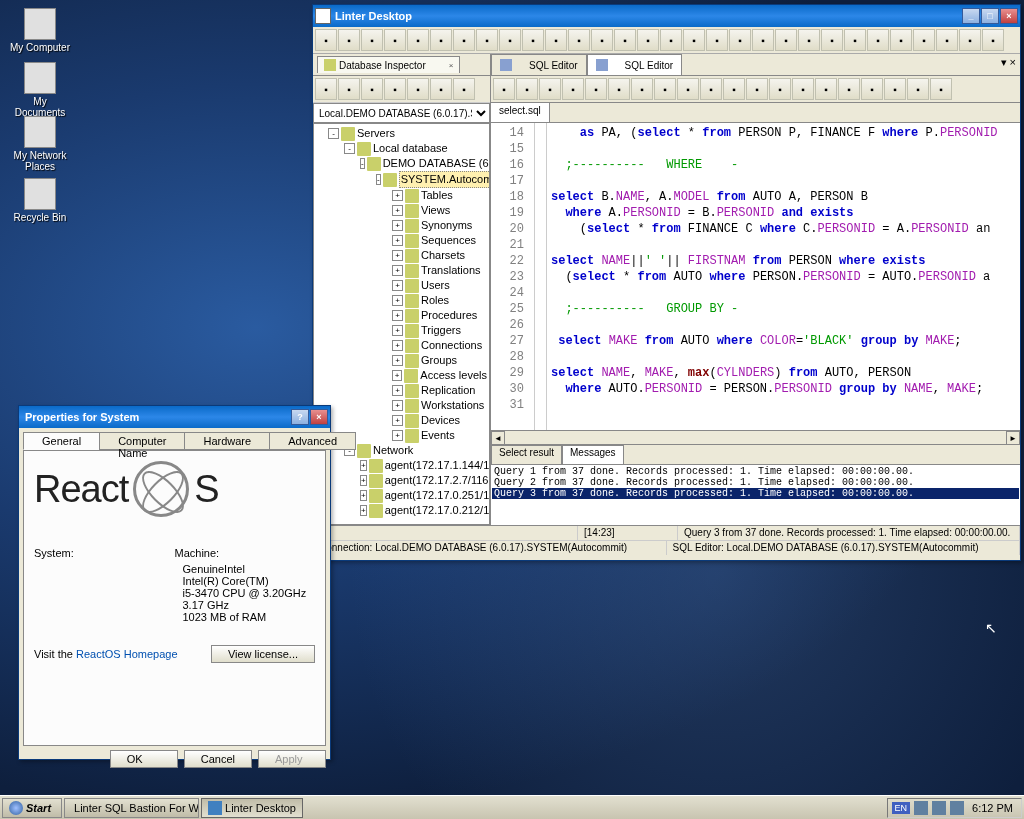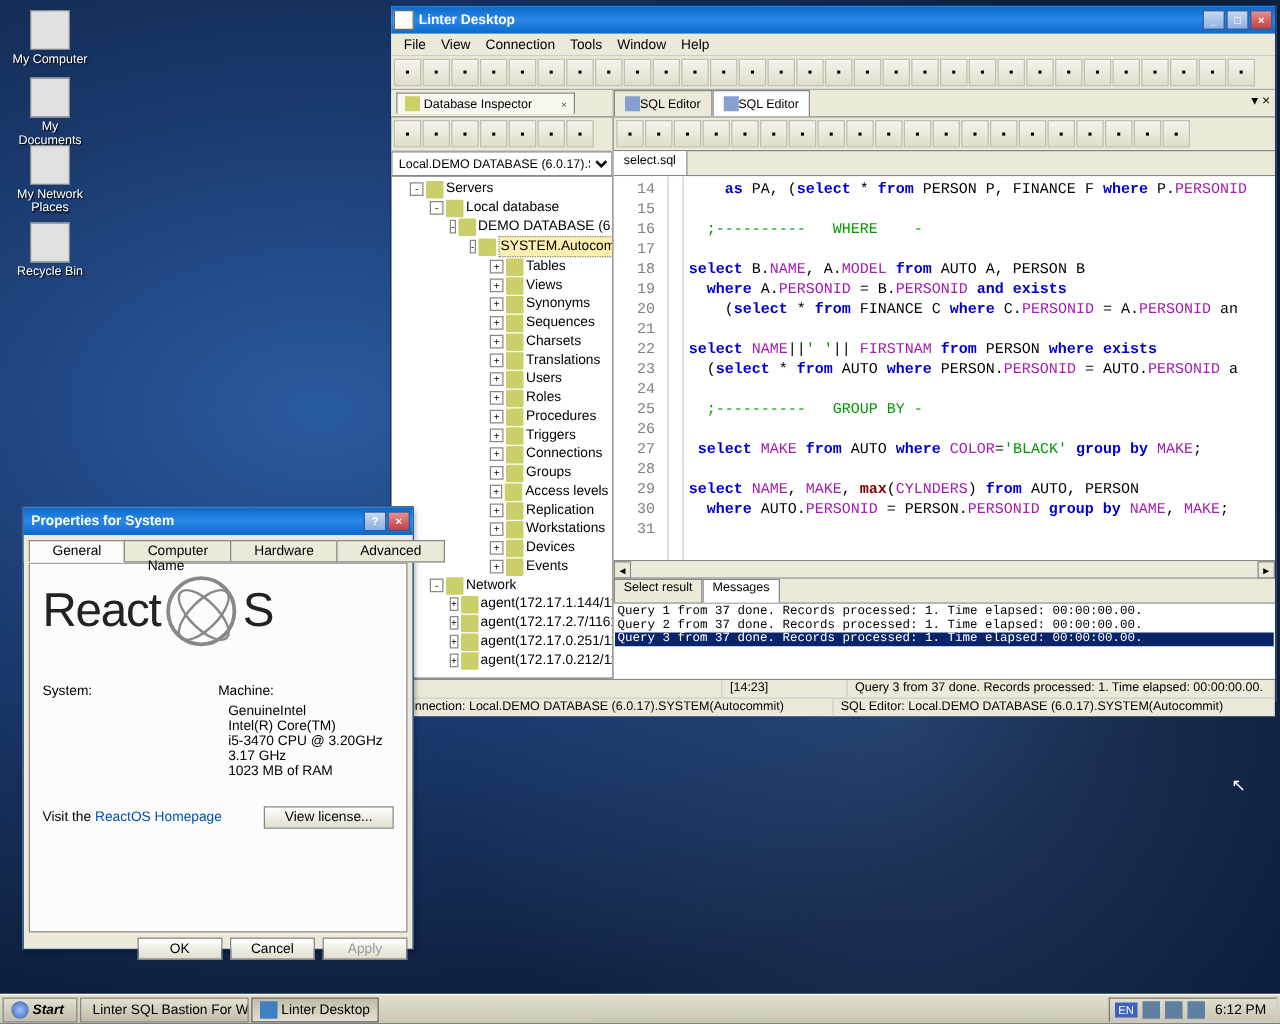--- a/index.html
+++ b/index.html
@@ -44,21 +44,21 @@
 .tree-item .ticon { width: 14px; height: 14px; margin-right: 2px; background: #c9d06a; border-radius: 1px; flex-shrink: 0;}
 .tree .l1 { padding-left: 12px; }
 .tree .l2 { padding-left: 28px; }
 .tree .l3 { padding-left: 44px; }
 .tree .l4 { padding-left: 60px; }
 .tree .l5 { padding-left: 76px; }
 .tree-item.selected .label { background: #fff0b0; border: 1px dotted #888; padding: 0 1px; }
 
 .right-panel { flex: 1; display: flex; flex-direction: column; }
 .editor-tabs { height: 22px; display: flex; border-bottom: 1px solid #888; background: #ece9d8; }
-.editor-tab { border: 1px solid #888; border-bottom: none; padding: 2px 8px; font-size: 10px; display: flex; align-items: center; gap: 0; background: #ece9d8; }
+.editor-tab { border: 1px solid #888; border-bottom: none; padding: 2px 8px; font-size: 10px; display: flex; align-items: center; gap: 17px; background: #ece9d8; }
 .editor-tab.active { background: #fff; }
 .editor-toolbar { padding: 2px; display: flex; gap: 1px; border-bottom: 1px solid #888; flex-wrap: wrap; }
 
 .file-tab { height: 20px; display: flex; border-bottom: 1px solid #888; }
 .file-tab .ft { border-right: 1px solid #888; padding: 2px 8px; font-size: 10px; background: #fff; }
 
 .code-area { flex: 1; display: flex; background: #fff; font-family: 'Courier New', monospace; font-size: 12px; overflow: hidden; min-height: 260px; }
 .gutter { width: 44px; background: #fff; border-right: 1px solid #ccc; text-align: right; color: #808080; padding: 2px 10px 2px 2px; line-height: 16px; position: relative; }
 .fold-col { width: 12px; background: #fff; border-right: 1px solid #ccc; }
 .code { flex: 1; padding: 2px 4px; line-height: 16px; white-space: pre; overflow: hidden; }
@@ -94,21 +94,21 @@
 .logo { font-size: 38px; font-weight: 300; color: #222; letter-spacing: -1px; display: flex; align-items: center; gap: 5px; }
 .logo-swirl { width: 56px; height: 56px; border: 3px solid #888; border-radius: 50%; position: relative; }
 .logo-swirl::before, .logo-swirl::after { content: ''; position: absolute; border: 2px solid #888; border-radius: 50%; }
 .logo-swirl::before { width: 50px; height: 20px; top: 16px; left: 0; transform: rotate(45deg); }
 .logo-swirl::after { width: 50px; height: 20px; top: 16px; left: 0; transform: rotate(-45deg); }
 .sys-info { display: flex; margin-top: 30px; font-size: 11px; }
 .sys-col { flex: 1; }
 .sys-col .hdr { margin-bottom: 4px; }
 .sys-col .line { padding-left: 8px; }
 .link { color: #0050b0; cursor: pointer; }
-.btn { padding: 2px 16px; border: 1px solid #888; background: linear-gradient(#fff, #e0decc); font-size: 11px; cursor: pointer; min-width: 68px; text-align: center; }
+.btn { padding: 2px 16px; border: 1px solid #888; background: linear-gradient(#fff, #e0decc); font-size: 11px; cursor: pointer; min-width: 68px; text-align: left; }
 .btn.disabled { color: #999; }
 .props-btns { display: flex; justify-content: flex-end; gap: 6px; padding: 0 4px 4px; }
 
 
 .taskbar { position: absolute; bottom: 0; left: 0; right: 0; height: 24px; background: linear-gradient(#e2e0d0, #c8c4b0); border-top: 1px solid #fff; display: flex; align-items: center; padding: 1px 2px; gap: 2px; }
 .start-btn { padding: 2px 10px 2px 6px; border: 1px solid #888; background: linear-gradient(#e2e0d0, #c0bca8); font-weight: bold; font-style: italic; font-size: 11px; cursor: pointer; display: flex; align-items: center; gap: 3px; }
 .start-btn .orb { width: 14px; height: 14px; border-radius: 50%; background: radial-gradient(#a0c0ff, #3060a0); }
 .task-btn { padding: 2px 6px; border: 1px solid #888; background: linear-gradient(#e2e0d0, #c0bca8); font-size: 11px; cursor: pointer; display: flex; align-items: center; gap: 3px; max-width: 135px; overflow: hidden; white-space: nowrap; }
 .task-btn.active { background: linear-gradient(#c0bca8, #e2e0d0); border: 1px solid #666; }
 .task-btn .ticon { width: 14px; height: 14px; background: #4080c0; }
@@ -146,28 +146,20 @@
   <div class="window linter">
     <div class="titlebar">
       <span class="icon"></span>
       <span class="title">Linter Desktop</span>
       <div class="wbtns">
         <div class="wbtn">_</div>
         <div class="wbtn">□</div>
         <div class="wbtn close">×</div>
       </div>
     </div>
-    <div class="menubar" id="linter-menu">
-        <span>File</span>
-        <span>View</span>
-        <span>Connection</span>
-        <span>Tools</span>
-        <span>Window</span>
-        <span>Help</span>
-      </div>
     <div class="toolbar" id="linter-toolbar">
         <div class="tbtn">▪</div>
         <div class="tbtn">▪</div>
         <div class="tbtn">▪</div>
         <div class="tbtn">▪</div>
         <div class="tbtn">▪</div>
         <div class="tbtn">▪</div>
         <div class="tbtn">▪</div>
         <div class="tbtn">▪</div>
         <div class="tbtn">▪</div>

